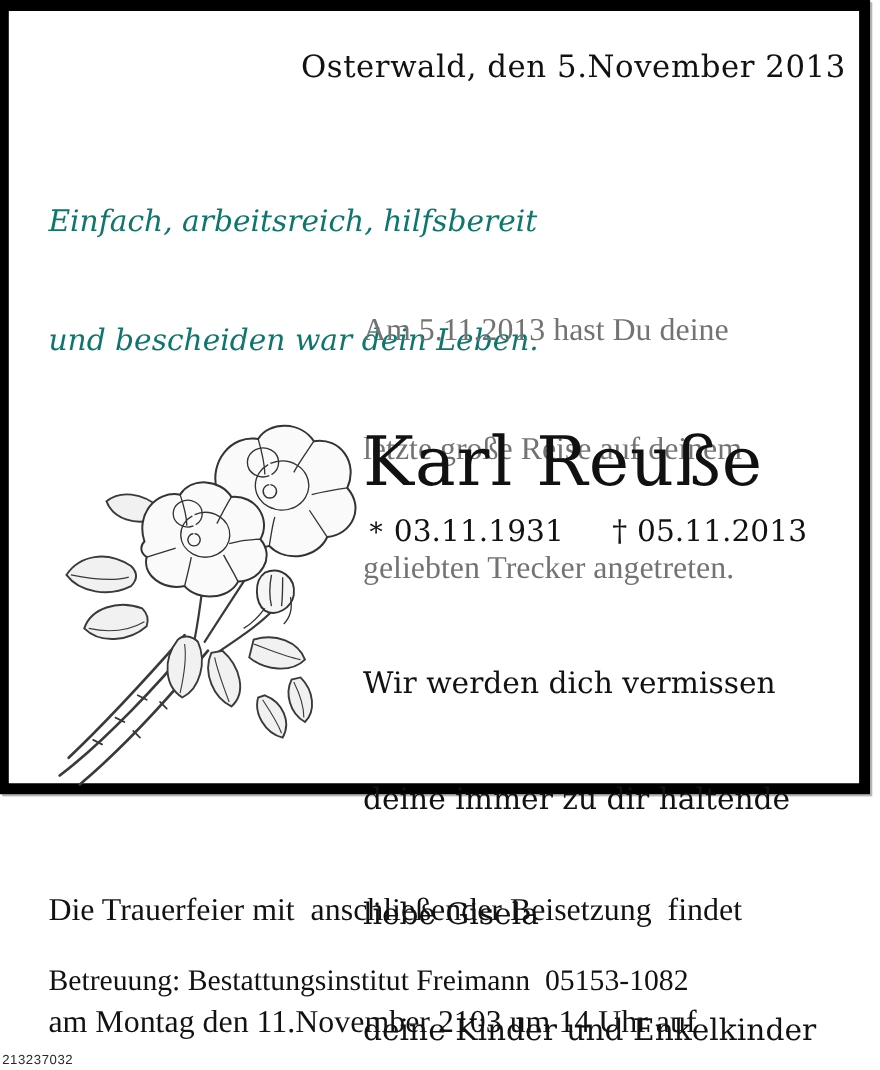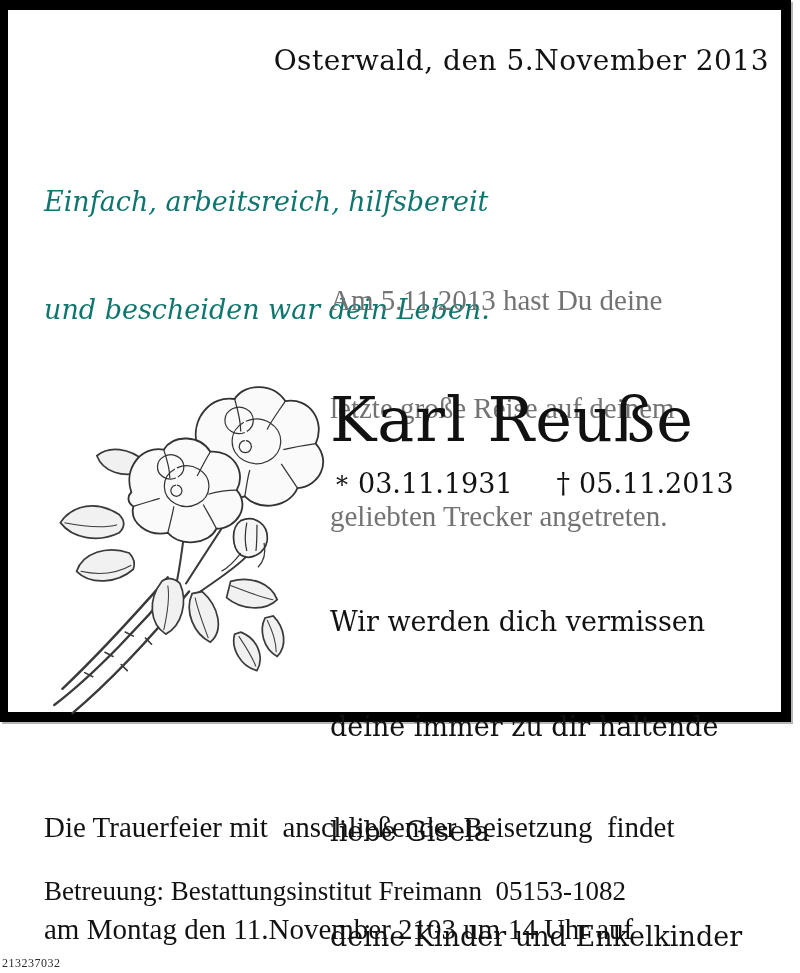--- a/index.html
+++ b/index.html
@@ -75,21 +75,21 @@
     font-family: "Liberation Serif", serif;
     font-size: 27px; color: #121212;
     white-space: pre-wrap;
   }
   .roses {
     position: absolute; left: 24px; top: 372px;
     width: 304px; height: 336px;
   }
   .footer-id {
     position: absolute; left: 2px; top: 956px;
-    font-family: Liberation Serif, serif;
+    font-family: Liberation Sans, sans-serif;
     font-size: 12px; color: #2a2a2a;
     letter-spacing: 0.5px;
     text-align: center;
   }
 </style>
 </head>
 <body>
 
 <div class="page">
 

